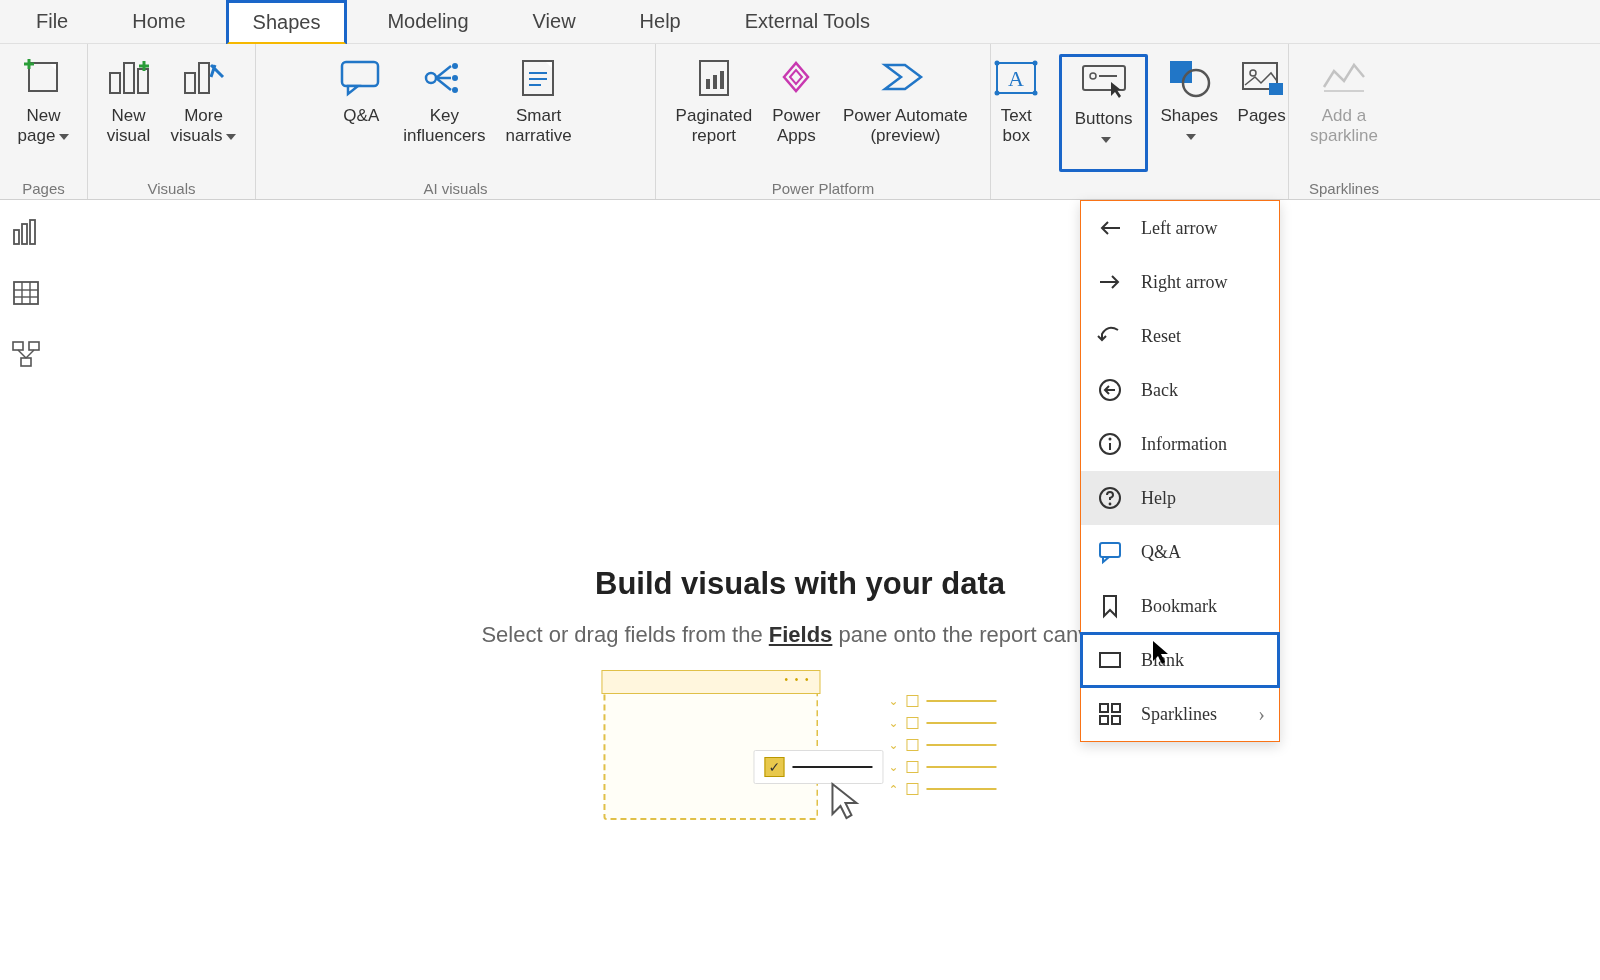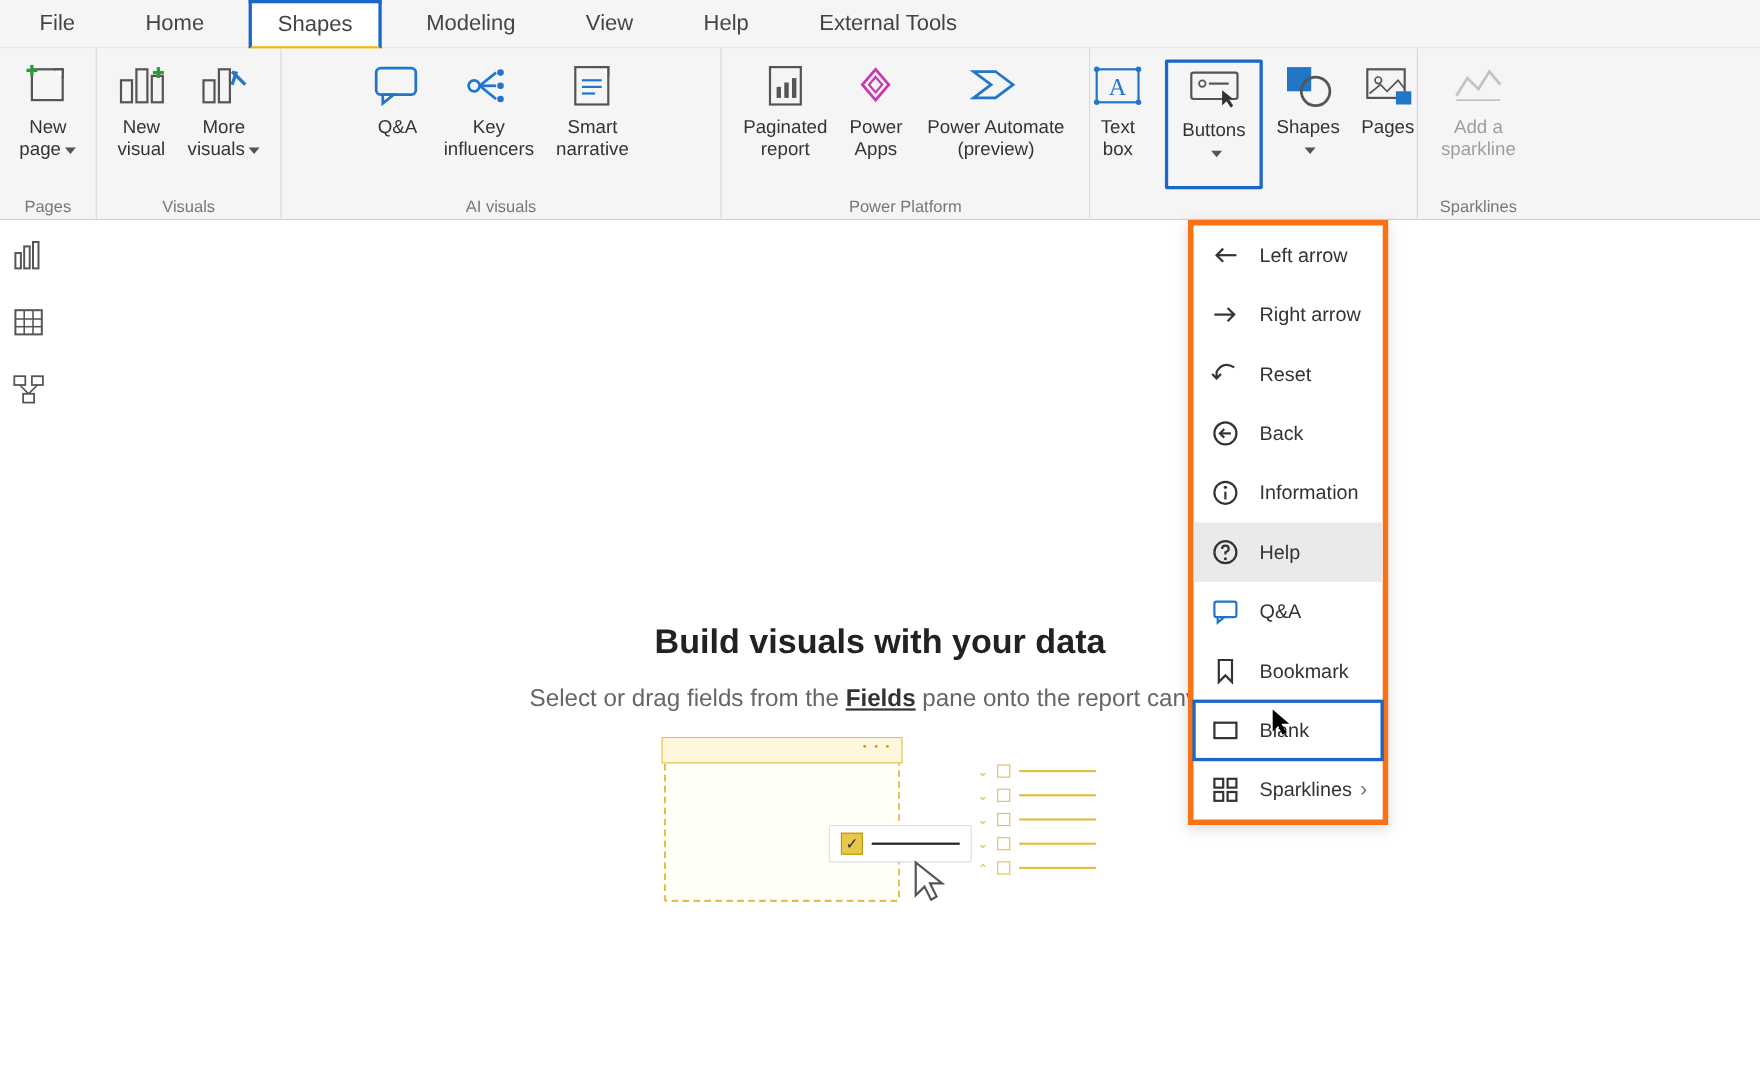--- a/index.html
+++ b/index.html
@@ -103,25 +103,26 @@
     border: 3px solid #1a66c9;
     border-radius: 2px;
     margin-left: 13px;
   }
 
   
   .dropdown {
     position: absolute;
     top: 200px;
     left: 1080px;
-    width: 182px;
+    width: 200px;
     background: #fff;
-    border: 5px solid #f97316;
+    border: 1px solid #f97316;
     box-shadow: 0 4px 12px rgba(0,0,0,0.15);
     z-index: 50;
+    font-family: Liberation Serif, serif;
   }
   .dditem {
     display: flex;
     align-items: center;
     padding: 14px 16px;
     font-size: 18px;
     color: #333;
     cursor: pointer;
     position: relative;
   }

